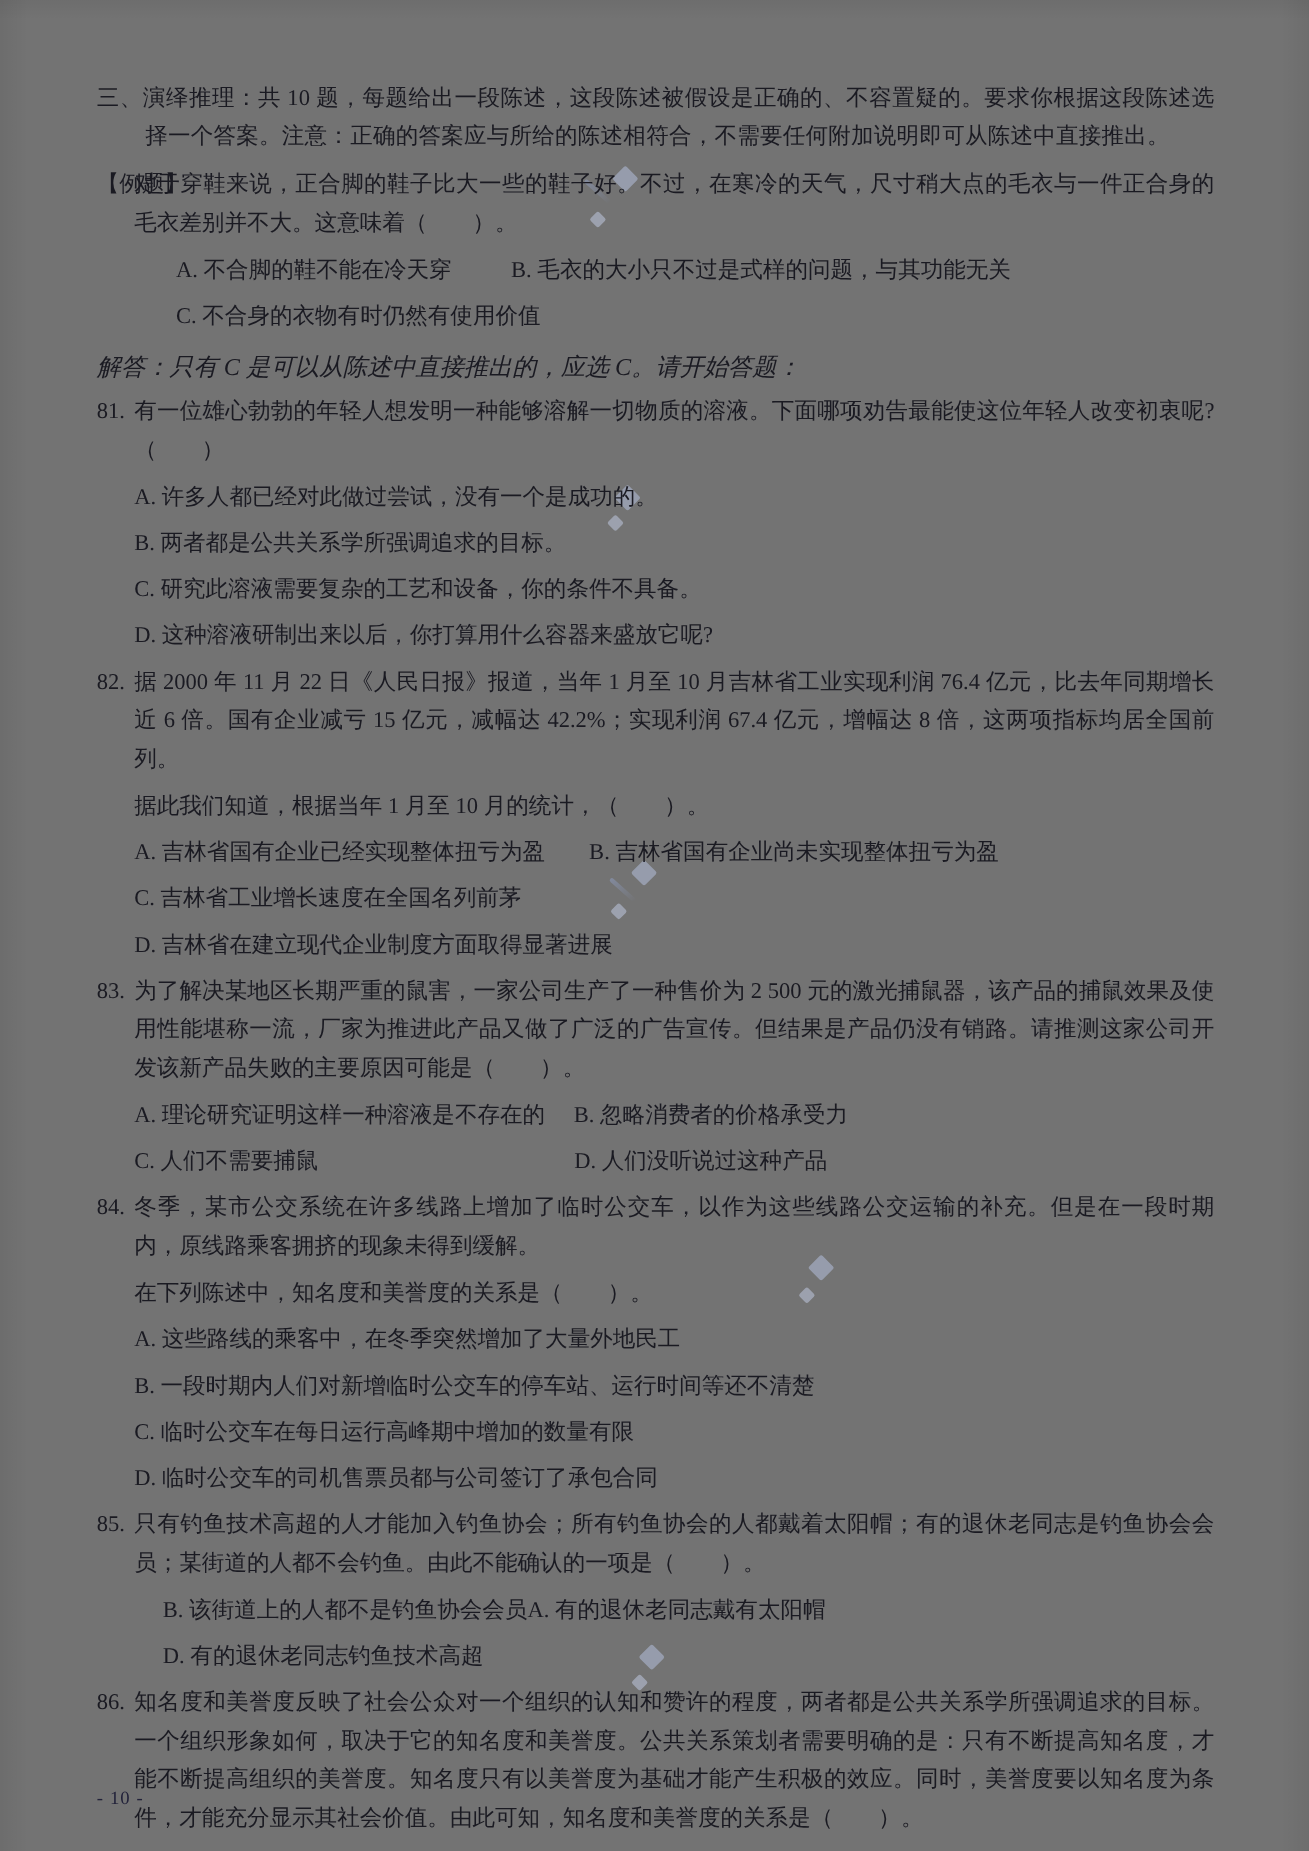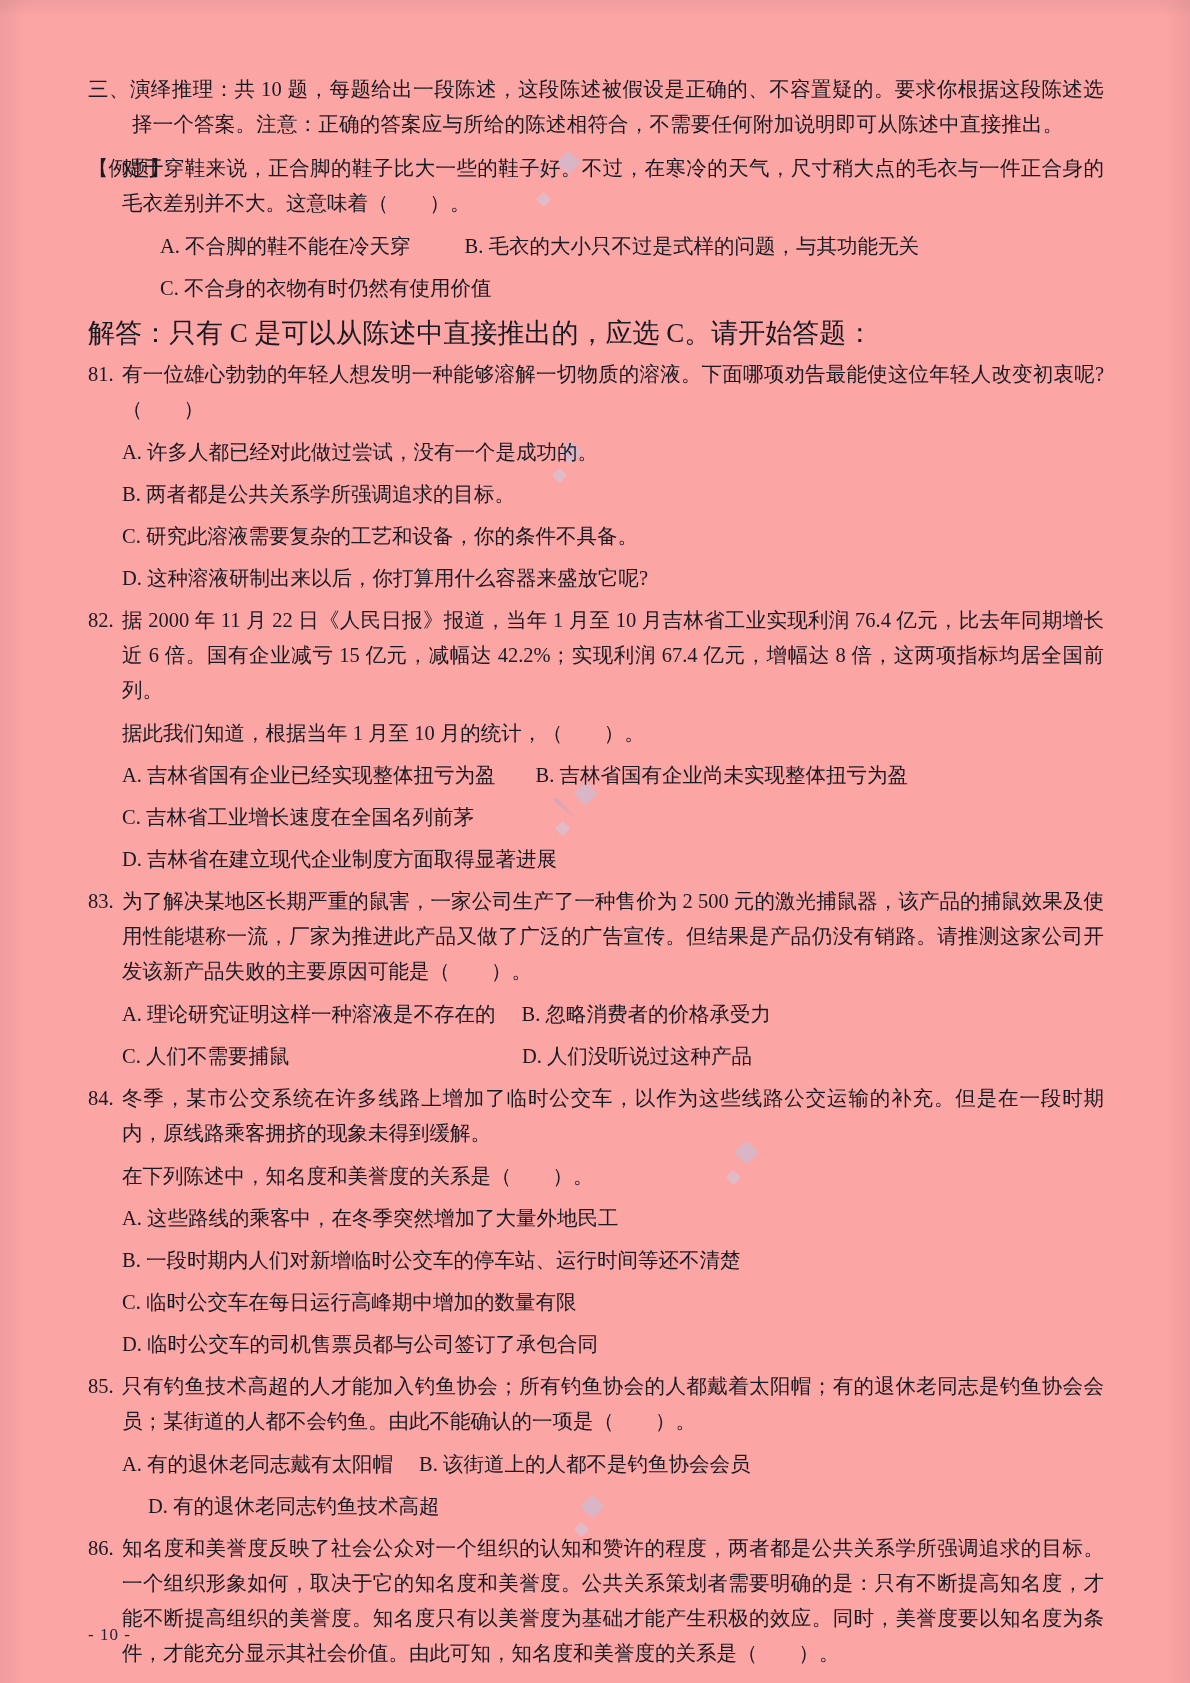--- a/index.html
+++ b/index.html
@@ -4,21 +4,21 @@
 <style>
   html, body {
     margin: 0;
     padding: 0;
     background: #8a8a8a;
   }
   .page {
     position: relative;
     width: 1190px;
     height: 1683px;
-    background: #fca5a5;
+    background: #737373;
     margin: 0 auto;
     overflow: hidden;
     box-sizing: border-box;
     font-family: "Liberation Serif", "DejaVu Serif", serif;
     color: #1a1a22;
   }
   .content {
     position: absolute;
     left: 88px;
     top: 72px;
@@ -78,23 +78,24 @@
   .opt.col-a { flex: 0 0 auto; }
   .opt.gap-1 { margin-left: 40px; }
   .opt.gap-2 { margin-left: 54px; }
   .opt.gap-3 { margin-left: 26px; }
 
   
   .ex-label { }
 
   
   .plain-line {
-    font-size: 27px;
+    font-size: 22px;
     line-height: 35px;
     margin: 10px 0 6px 0;
+    font-style: italic;
   }
 
   
   .opts-ex {
     padding-left: 72px;
   }
 
   
   .footer {
     position: absolute;
@@ -277,22 +278,22 @@
         <span class="opt">D. 临时公交车的司机售票员都与公司签订了承包合同</span>
       </div>
     </div>
 
     <div class="q">
       <div class="q-num">85.</div>
       <div class="q-body">只有钓鱼技术高超的人才能加入钓鱼协会；所有钓鱼协会的人都戴着太阳帽；有的退休老同志是钓鱼协会会员；某街道的人都不会钓鱼。由此不能确认的一项是（　　）。</div>
     </div>
     <div class="opts">
       <div class="opt-row">
+        <span class="opt gap-3">B. 该街道上的人都不是钓鱼协会会员</span>
         <span class="opt col-a">A. 有的退休老同志戴有太阳帽</span>
-        <span class="opt gap-3">B. 该街道上的人都不是钓鱼协会会员</span>
       </div>
       <div class="opt-row">
         <span class="opt gap-3">D. 有的退休老同志钓鱼技术高超</span>
       </div>
     </div>
 
     <div class="q">
       <div class="q-num">86.</div>
       <div class="q-body">知名度和美誉度反映了社会公众对一个组织的认知和赞许的程度，两者都是公共关系学所强调追求的目标。一个组织形象如何，取决于它的知名度和美誉度。公共关系策划者需要明确的是：只有不断提高知名度，才能不断提高组织的美誉度。知名度只有以美誉度为基础才能产生积极的效应。同时，美誉度要以知名度为条件，才能充分显示其社会价值。由此可知，知名度和美誉度的关系是（　　）。</div>
     </div>

